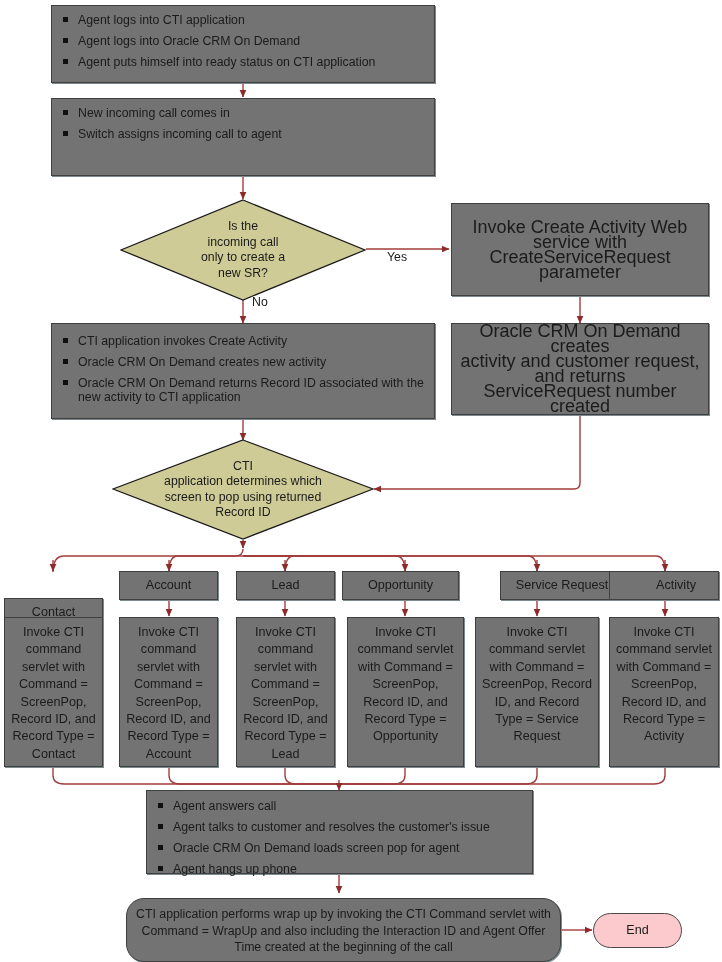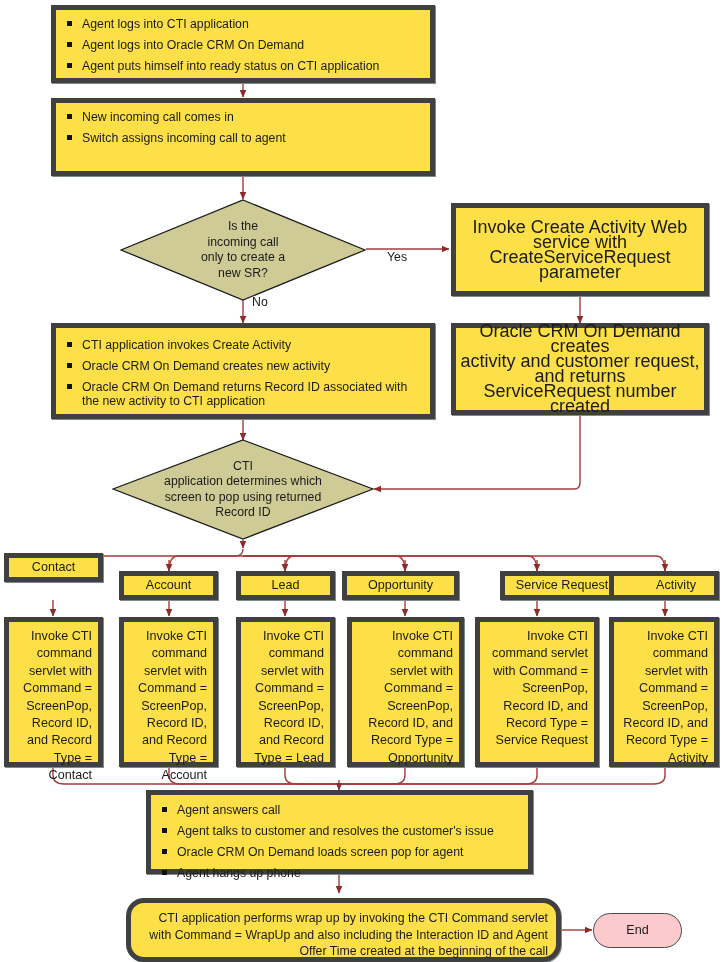--- a/index.html
+++ b/index.html
@@ -6,22 +6,22 @@
   body{width:722px;height:962px;position:relative;
        font-family:"Liberation Sans","DejaVu Sans",sans-serif;
        -webkit-font-smoothing:antialiased;}
   #stage{position:relative;width:722px;height:962px;overflow:hidden;}
   svg#wires{position:absolute;left:0;top:0;width:722px;height:962px;pointer-events:none;}
 
   .node{position:absolute;box-sizing:border-box;}
 
   
   .proc{
-    background:#fde047;
-    border:5px solid #404040;
+    background:#737373;
+    border:1px solid #404040;
     box-shadow:1px 1px 0 0 #7d8b8f;
   }
   .proc .inner{padding:7px 9px;}
 
   
   ul.bullets{margin:0;padding:0;list-style:none;}
   ul.bullets li{
     position:relative;
     padding-left:17px;
     margin:0 0 7px 0;
@@ -35,21 +35,21 @@
   }
 
   
   .ctext{
     display:flex;align-items:center;justify-content:center;
     width:100%;height:100%;text-align:center;
     font-size:18px;line-height:15px;color:#1b1b1b;
   }
   .ltext{
     font-size:12.8px;line-height:16.5px;color:#1b1b1b;
-    text-align:right;
+    text-align:center;
   }
   .colhead .ctext{font-size:12.6px;}
 
   
   .branchbody{ }
   .branchbody .ltext{font-size:12.6px;line-height:17.4px;}
 
   
   .diamond{position:absolute;}
   .diamond svg{position:absolute;left:0;top:0;}
@@ -214,21 +214,21 @@
       <polygon points="131,1 261,50 131,100 1,50" fill="#cfcb96" stroke="#1a1a1a" stroke-width="1.3"></polygon>
     </svg>
     <div class="dtext">
         <span style="white-space:pre-line;">CTI
 application determines which
 screen to pop using returned
 Record ID</span>
       </div>
   </div>
 
-  <div class="node proc colhead" style="left:4px;top:553px;width:99px;height:29px;">
+  <div class="node proc colhead" style="left:4px;top:598px;width:99px;height:29px;">
     <div class="ctext">
         <span>Contact</span>
       </div>
   </div>
   <div class="node proc colhead" style="left:119px;top:571px;width:99px;height:29px;">
     <div class="ctext">
         <span>Account</span>
       </div>
   </div>
   <div class="node proc colhead" style="left:236px;top:571px;width:99px;height:29px;">

